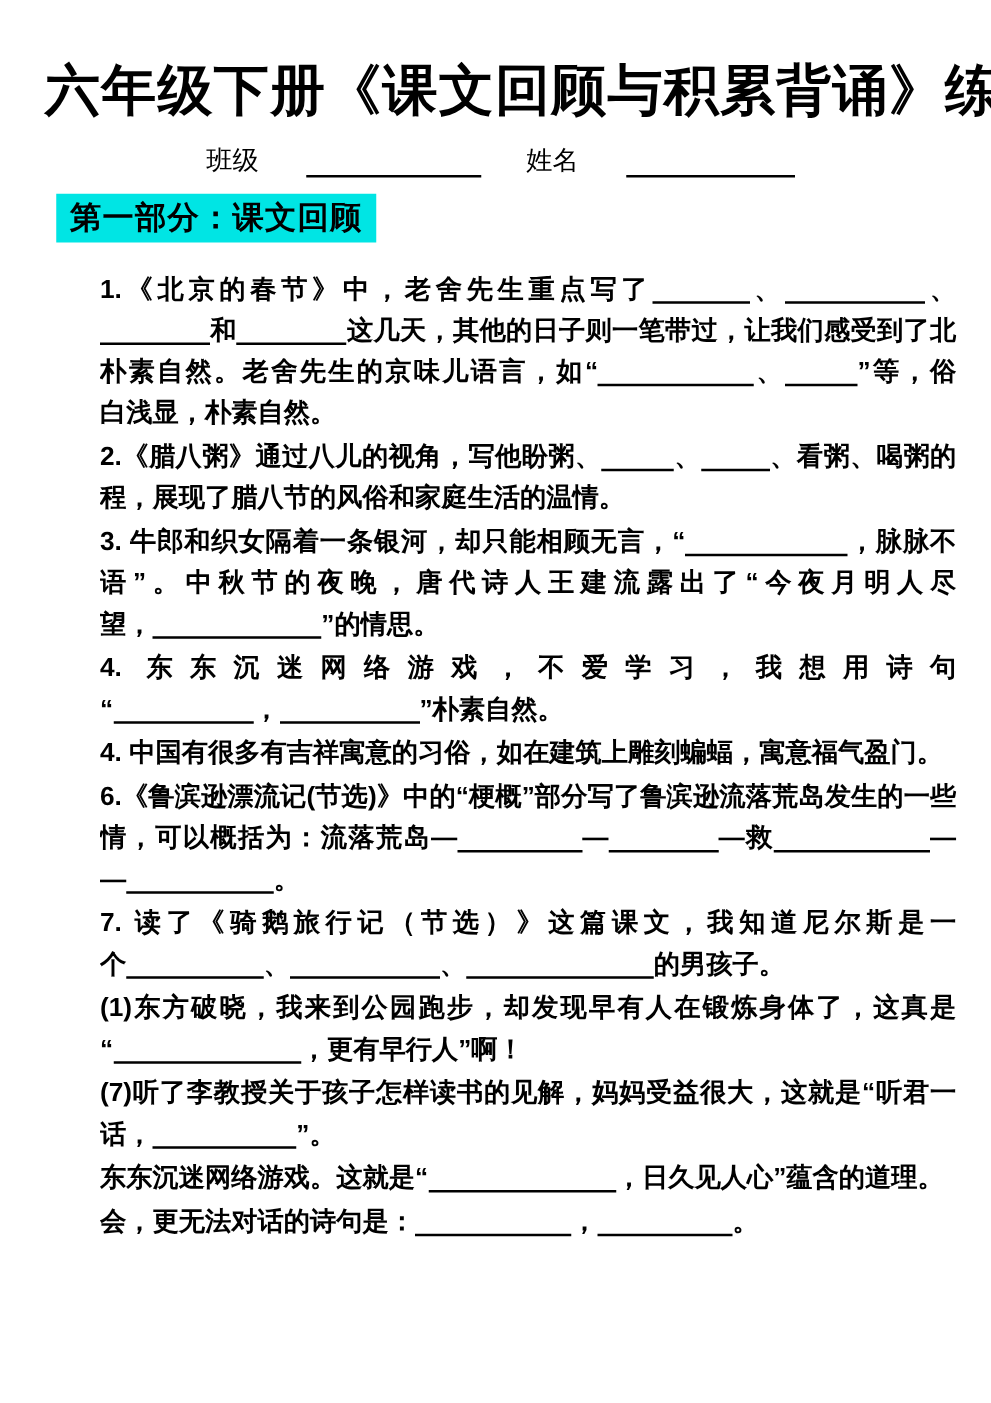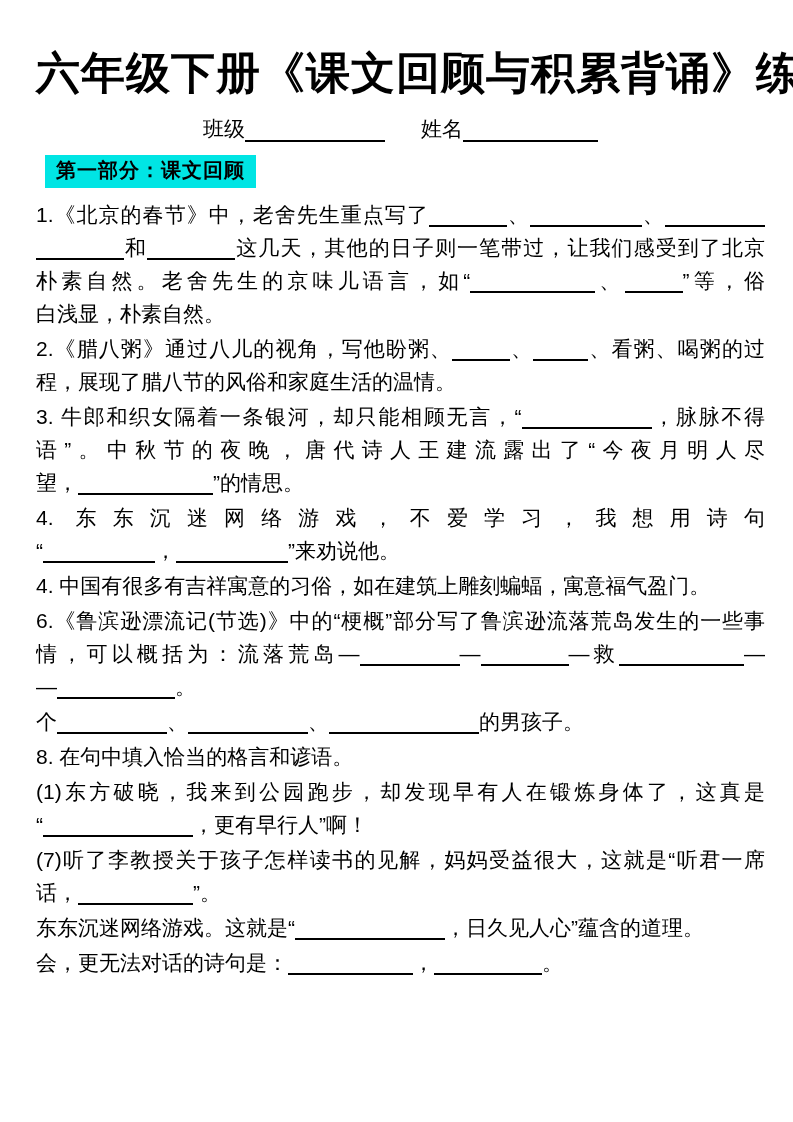--- a/index.html
+++ b/index.html
@@ -25,42 +25,43 @@
   .fields-row {
     margin-top: 20px;
     display: flex;
     justify-content: center;
     align-items: flex-end;
     gap: 36px;
     font-size: 21px;
     font-weight: 500;
     line-height: 26px;
   }
-  .field { display: flex; align-items: flex-end; }
+  .field { display: flex; align-items: flex-end; gap: 38px; }
   .field-line {
     display: inline-block;
     height: 4px;
     border-bottom: 2px solid #000;
   }
   .field-line.class { width: 140px; }
   .field-line.name  { width: 135px; }
 
   .section-badge {
     display: inline-block;
-    margin: 13px 0 0 9px;
+    margin: 13px 0 11px 9px;
     padding: 2px 11px 4px 11px;
-    font-size: 20px;
+    font-size: 25px;
     font-weight: 700;
     letter-spacing: 1px;
   }
 
   .content {
     margin-top: 10px;
     font-size: 21px;
-    font-weight: 400;
+    font-weight: 700;
+    margin-left: 44px;
   }
   .question { margin-bottom: 2px; }
   .line {
     height: 33px;
     line-height: 33px;
     text-align: justify;
     overflow: hidden;
   }
   .line.justify { text-align-last: justify; }
 
@@ -102,35 +103,33 @@
         <div class="line justify"><span class="run">2.《腊八粥》通过八儿的视角，写他盼粥、</span><span class="blank" style="width: 58px;"></span><span class="run">、</span><span class="blank" style="width: 55px;"></span><span class="run">、看粥、喝粥的过</span></div>
         <div class="line"><span class="run">程，展现了腊八节的风俗和家庭生活的温情。</span></div>
       </div>
       <div class="question">
         <div class="line justify"><span class="run">3. 牛郎和织女隔着一条银河，却只能相顾无言，“</span><span class="blank" style="width: 130px;"></span><span class="run">，脉脉不得</span></div>
         <div class="line justify"><span class="run">语”。中秋节的夜晚，唐代诗人王建流露出了“今夜月明人尽</span></div>
         <div class="line"><span class="run">望，</span><span class="blank" style="width: 135px;"></span><span class="run">”的情思。</span></div>
       </div>
       <div class="question">
         <div class="line justify"><span class="run">4. 东东沉迷网络游戏，不爱学习，我想用诗句</span></div>
-        <div class="line"><span class="run">“</span><span class="blank" style="width: 112px;"></span><span class="run">，</span><span class="blank" style="width: 112px;"></span><span class="run">”来劝说他。</span></div>
+        <div class="line"><span class="run">“</span><span class="blank" style="width: 112px;"></span><span class="run">，</span><span class="blank" style="width: 112px;"></span><span class="run">”朴素自然。</span></div>
       </div>
       <div class="question">
         <div class="line"><span class="run">4. 中国有很多有吉祥寓意的习俗，如在建筑上雕刻蝙蝠，寓意福气盈门。</span></div>
       </div>
       <div class="question">
         <div class="line justify"><span class="run">6.《鲁滨逊漂流记(节选)》中的“梗概”部分写了鲁滨逊流落荒岛发生的一些事</span></div>
         <div class="line justify"><span class="run">情，可以概括为：流落荒岛—</span><span class="blank" style="width: 100px;"></span><span class="run">—</span><span class="blank" style="width: 88px;"></span><span class="run">—救</span><span class="blank" style="width: 125px;"></span><span class="run">—</span></div>
         <div class="line"><span class="run">—</span><span class="blank" style="width: 118px;"></span><span class="run">。</span></div>
       </div>
       <div class="question">
+        <div class="line justify"><span class="run">7. 读了《骑鹅旅行记（节选）》这篇课文，我知道尼尔斯是一</span></div>
         <div class="line"><span class="run">个</span><span class="blank" style="width: 110px;"></span><span class="run">、</span><span class="blank" style="width: 120px;"></span><span class="run">、</span><span class="blank" style="width: 150px;"></span><span class="run">的男孩子。</span></div>
-      </div>
-      <div class="question">
-        <div class="line"><span class="run">8. 在句中填入恰当的格言和谚语。</span></div>
       </div>
       <div class="question">
         <div class="line justify"><span class="run">(1)东方破晓，我来到公园跑步，却发现早有人在锻炼身体了，这真是</span></div>
         <div class="line"><span class="run">“</span><span class="blank" style="width: 150px;"></span><span class="run">，更有早行人”啊！</span></div>
       </div>
       <div class="question">
         <div class="line justify"><span class="run">(7)听了李教授关于孩子怎样读书的见解，妈妈受益很大，这就是“听君一席</span></div>
         <div class="line"><span class="run">话，</span><span class="blank" style="width: 115px;"></span><span class="run">”。</span></div>
       </div>
       <div class="question">

